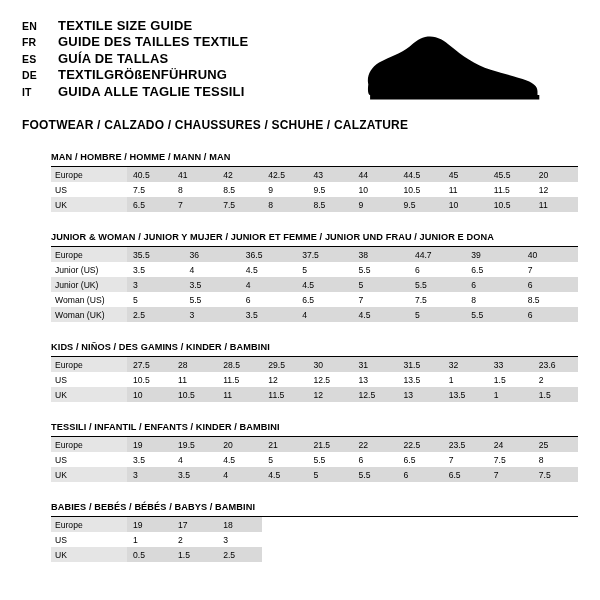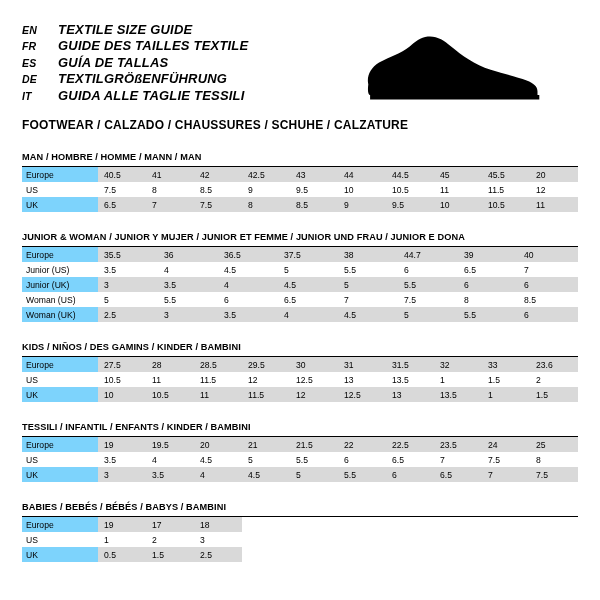--- a/index.html
+++ b/index.html
@@ -18,23 +18,22 @@
     position: relative;
     width: 600px;
     height: 600px;
     box-sizing: border-box;
     padding: 14px 22px 0 22px;
   }
 
   
   .header {
     display: flex;
-    align-items: flex-end;
+    align-items: center;
     justify-content: space-between;
-    font-style: italic;
   }
   .lang-list {
     display: block;
   }
   .lang-row {
     display: flex;
     align-items: baseline;
     line-height: 16.4px;
   }
   .lang-code {
@@ -60,20 +59,21 @@
   .section-title {
     margin-top: 14px;
     font-size: 12px;
     font-weight: 700;
     letter-spacing: 0.2px;
   }
 
   
   .group {
     margin-top: 20px;
+    margin-left: 29px;
   }
   .group-head {
     font-size: 9.2px;
     font-weight: 700;
     letter-spacing: 0.1px;
     padding-bottom: 4px;
     border-bottom: 1px solid #000;
     margin-bottom: 0;
   }
   table.size {
@@ -89,21 +89,21 @@
     white-space: nowrap;
   }
   table.size td.label {
     width: 72px;
     padding-left: 4px;
   }
   tr.shade td {
     background: #d9d9d9;
   }
   tr.shade td.label {
-    background: #7dd3fc;
+    background: #e5e5e5;
   }
   tr.plain td {
     background: #ffffff;
   }
   .babies-note td.empty {
     background: #ffffff !important;
   }
 </style>
 </head>
 <body>

